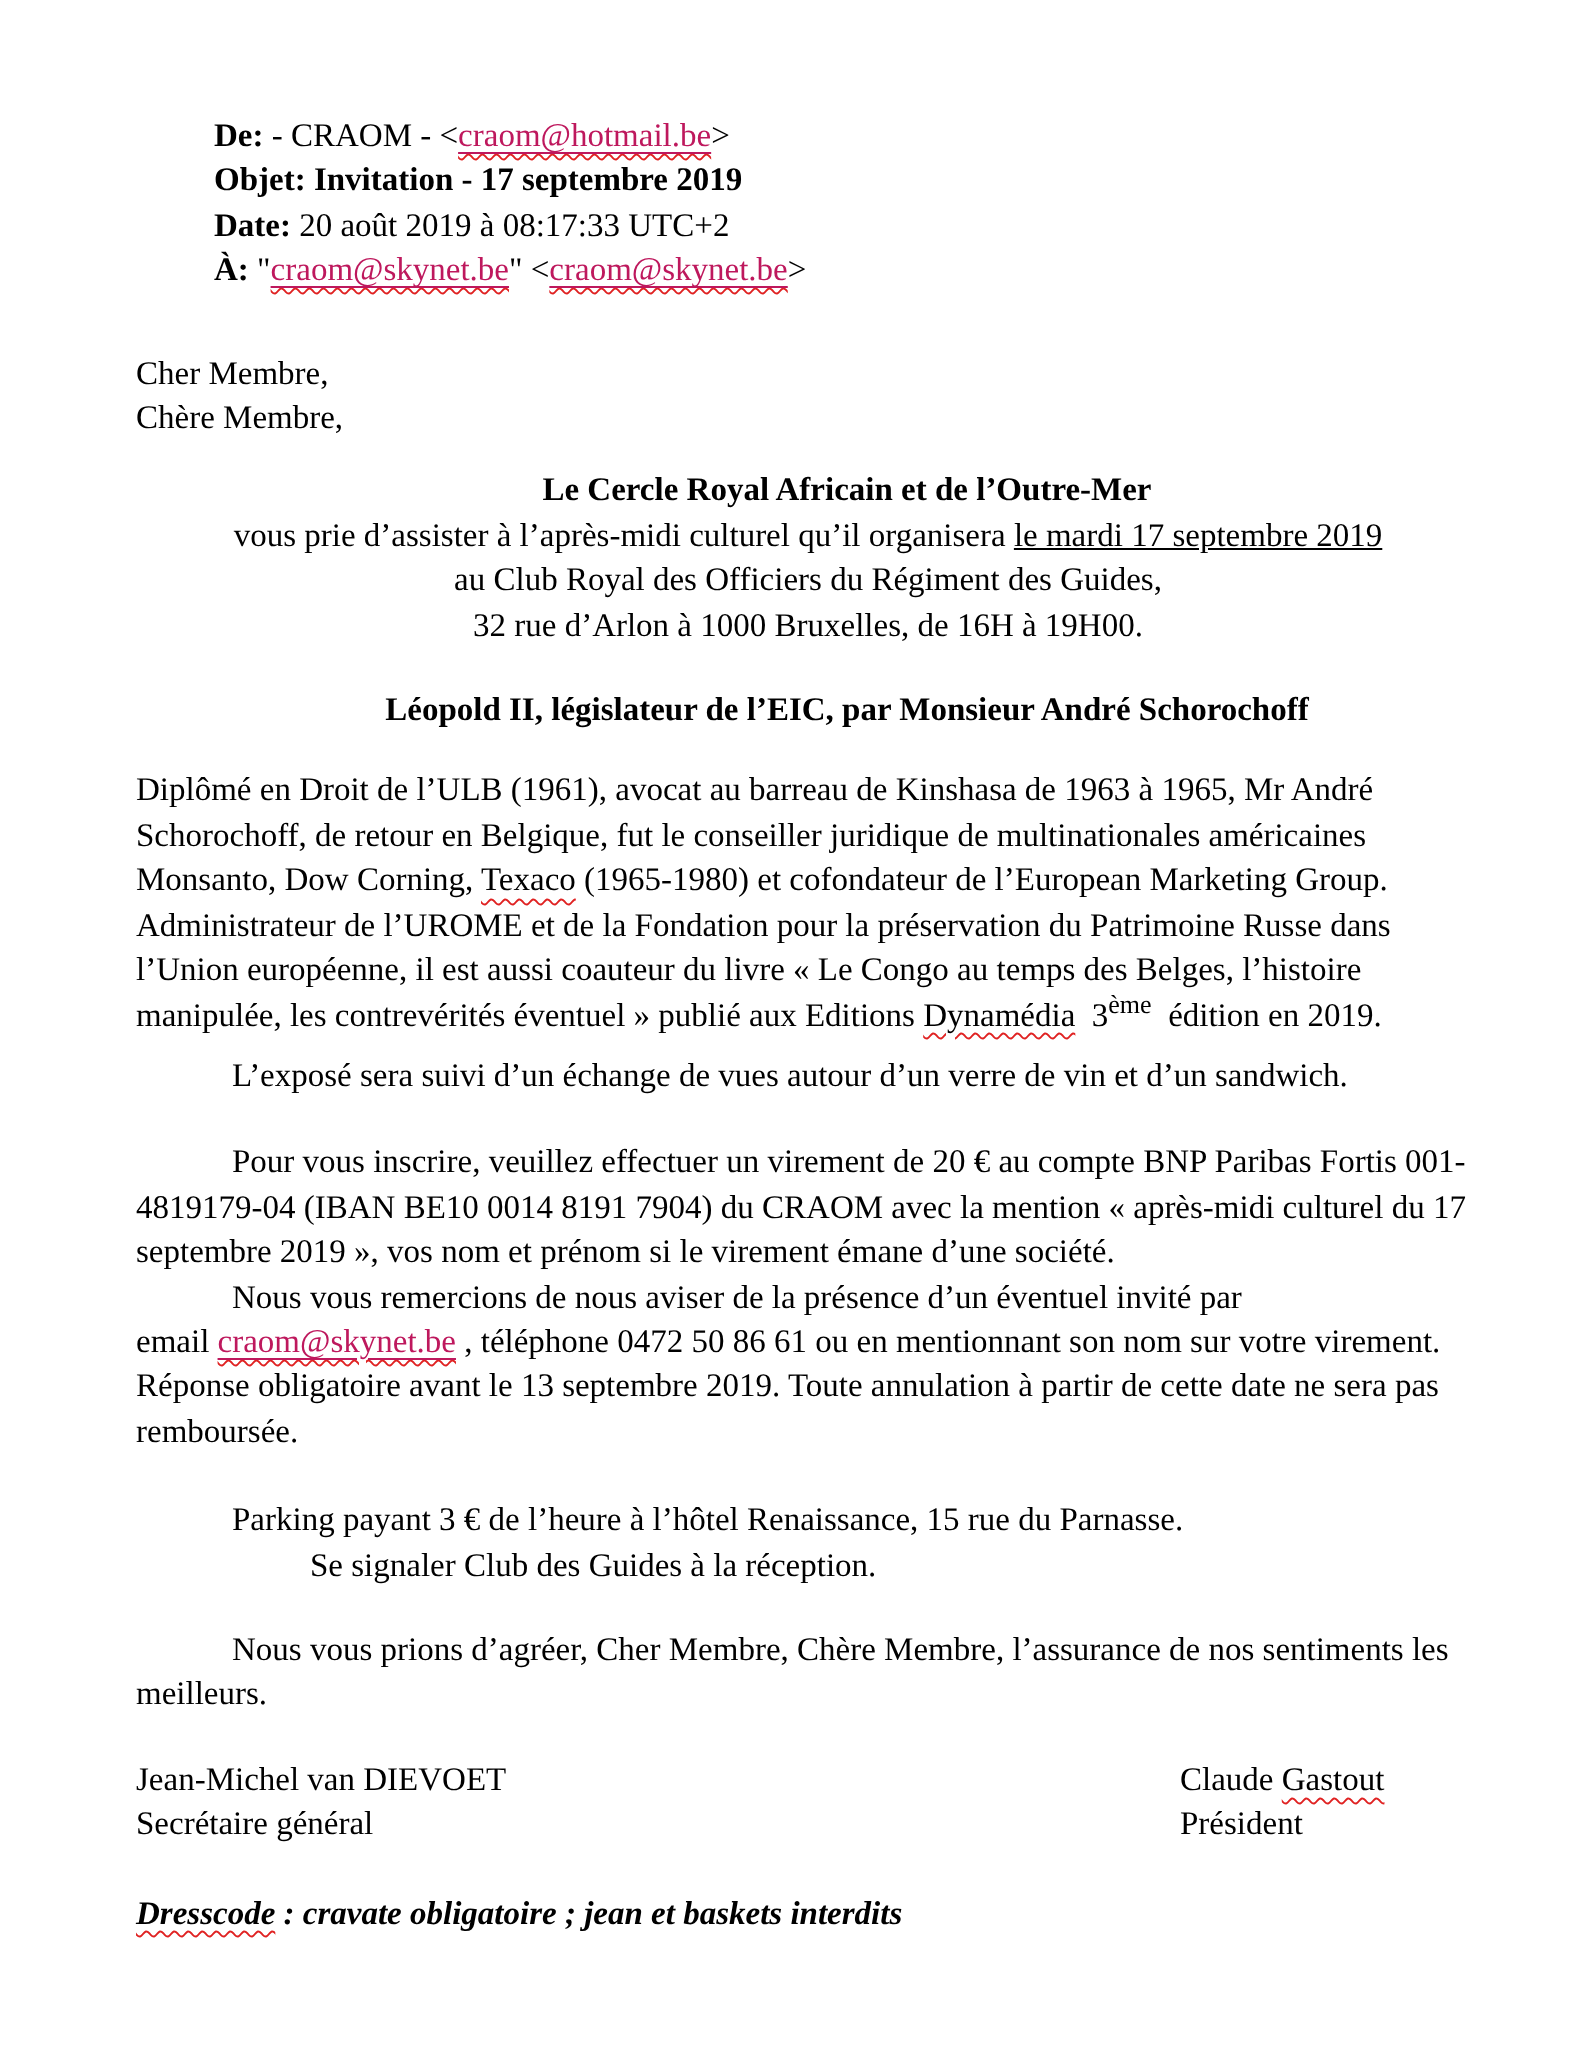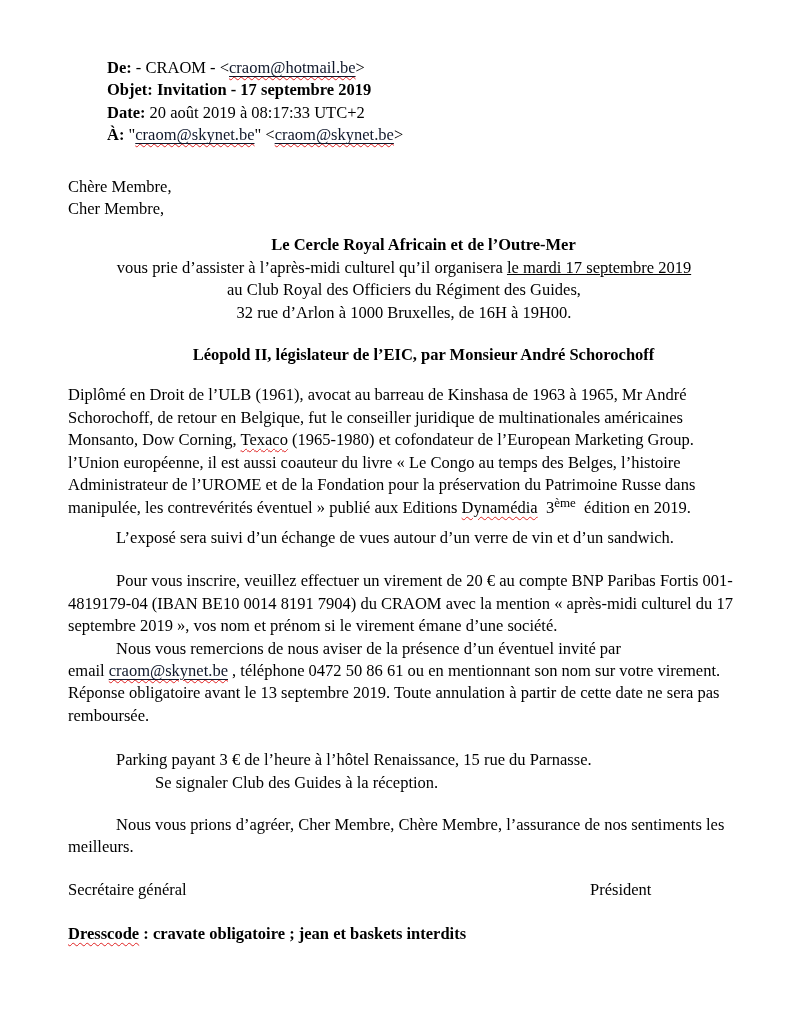--- a/index.html
+++ b/index.html
@@ -20,69 +20,69 @@
   .u { text-decoration: underline; }
   .ind { padding-left: 48px; }
   .ind2 { padding-left: 87px; }
   .sq {
     text-decoration-line: underline;
     text-decoration-style: wavy;
     text-decoration-color: #e02222;
     text-decoration-thickness: 1px;
     text-underline-offset: 3px;
   }
-  a.lnk { color: #0f172a; text-decoration: underline; cursor: pointer; }
+  a.lnk { color: #be185d; text-decoration: underline; cursor: pointer; }
   .sup { font-size: 13px; vertical-align: super; line-height: 0; }
   .m-greeting { margin-top: 29px; }
   .m-invite { margin-top: 14px; }
   .m-talk { margin-top: 20px; }
   .m-bio { margin-top: 18px; }
   .m-expose { margin-top: 8px; }
   .m-payment { margin-top: 21px; }
   .m-parking { margin-top: 22px; }
   .m-closing { margin-top: 20px; }
   .m-sig { margin-top: 20px; }
   .m-dress { margin-top: 22px; }
   .sigrow { display: flex; justify-content: space-between; }
   .sigright { width: 150px; }
   .signame-pad { padding-left: 5px; }
-  .dress { font-weight: bold; }
+  .dress { font-weight: bold; font-style: italic; }
 </style>
 </head>
 <body>
 
 <div class="page">
 
   <div>
     <div class="ln"><span class="b">De:</span><span> - CRAOM - &lt;</span><span class="sq"><a class="lnk">craom@hotmail.be</a></span><span>&gt;</span></div>
     <div class="ln"><span class="b">Objet: Invitation - 17 septembre 2019</span></div>
     <div class="ln"><span class="b">Date:</span><span> 20 août 2019 à 08:17:33 UTC+2</span></div>
     <div class="ln"><span class="b">À:</span><span> "</span><span class="sq"><a class="lnk">craom@skynet.be</a></span><span>" &lt;</span><span class="sq"><a class="lnk">craom@skynet.be</a></span><span>&gt;</span></div>
   </div>
 
   <div class="m-greeting">
+    <div class="ln">Cher Membre,</div>
     <div class="ln">Chère Membre,</div>
-    <div class="ln">Cher Membre,</div>
   </div>
 
   <div class="m-invite">
     <div class="ctr"><span class="b">Le Cercle Royal Africain et de l’Outre-Mer</span></div>
     <div class="ctr"><span>vous prie d’assister à l’après-midi culturel qu’il organisera </span><span class="u">le mardi 17 septembre 2019</span></div>
     <div class="ctr">au Club Royal des Officiers du Régiment des Guides,</div>
     <div class="ctr">32 rue d’Arlon à 1000 Bruxelles, de 16H à 19H00.</div>
   </div>
 
   <div class="ctr m-talk"><span class="b">Léopold II, législateur de l’EIC, par Monsieur André Schorochoff</span></div>
 
   <div class="m-bio">
     <div class="ln">Diplômé en Droit de l’ULB (1961), avocat au barreau de Kinshasa de 1963 à 1965, Mr André</div>
     <div class="ln">Schorochoff, de retour en Belgique, fut le conseiller juridique de multinationales américaines</div>
     <div class="ln"><span>Monsanto, Dow Corning, </span><span class="sq">Texaco</span><span> (1965-1980) et cofondateur de l’European Marketing Group.</span></div>
+    <div class="ln">Administrateur de l’UROME et de la Fondation pour la préservation du Patrimoine Russe dans</div>
     <div class="ln">l’Union européenne, il est aussi coauteur du livre « Le Congo au temps des Belges, l’histoire</div>
-    <div class="ln">Administrateur de l’UROME et de la Fondation pour la préservation du Patrimoine Russe dans</div>
     <div class="ln"><span>manipulée, les contrevérités éventuel » publié aux Editions </span><span class="sq">Dynamédia</span><span>&nbsp; 3</span><sup class="sup">ème</sup><span>&nbsp; édition en 2019.</span></div>
   </div>
 
   <div class="ln ind m-expose">L’exposé sera suivi d’un échange de vues autour d’un verre de vin et d’un sandwich.</div>
 
   <div class="m-payment">
     <div class="ln ind">Pour vous inscrire, veuillez effectuer un virement de 20 € au compte BNP Paribas Fortis 001-</div>
     <div class="ln">4819179-04 (IBAN BE10 0014 8191 7904) du CRAOM avec la mention « après-midi culturel du 17</div>
     <div class="ln">septembre 2019 », vos nom et prénom si le virement émane d’une société.</div>
   </div>
@@ -99,20 +99,24 @@
     <div class="ln ind2">Se signaler Club des Guides à la réception.</div>
   </div>
 
   <div class="m-closing">
     <div class="ln ind">Nous vous prions d’agréer, Cher Membre, Chère Membre, l’assurance de nos sentiments les</div>
     <div class="ln">meilleurs.</div>
   </div>
 
   <div class="m-sig">
     <div class="sigrow">
+      <div class="ln">Jean-Michel van DIEVOET</div>
+      <div class="ln sigright signame-pad"><span>Claude </span><span class="sq">Gastout</span></div>
+    </div>
+    <div class="sigrow">
       <div class="ln">Secrétaire général</div>
       <div class="ln sigright">Président</div>
     </div>
   </div>
 
   <div class="ln m-dress dress"><span class="sq">Dresscode</span><span> : cravate obligatoire ; jean et baskets interdits</span></div>
 
 </div>
 
 </body></html>

